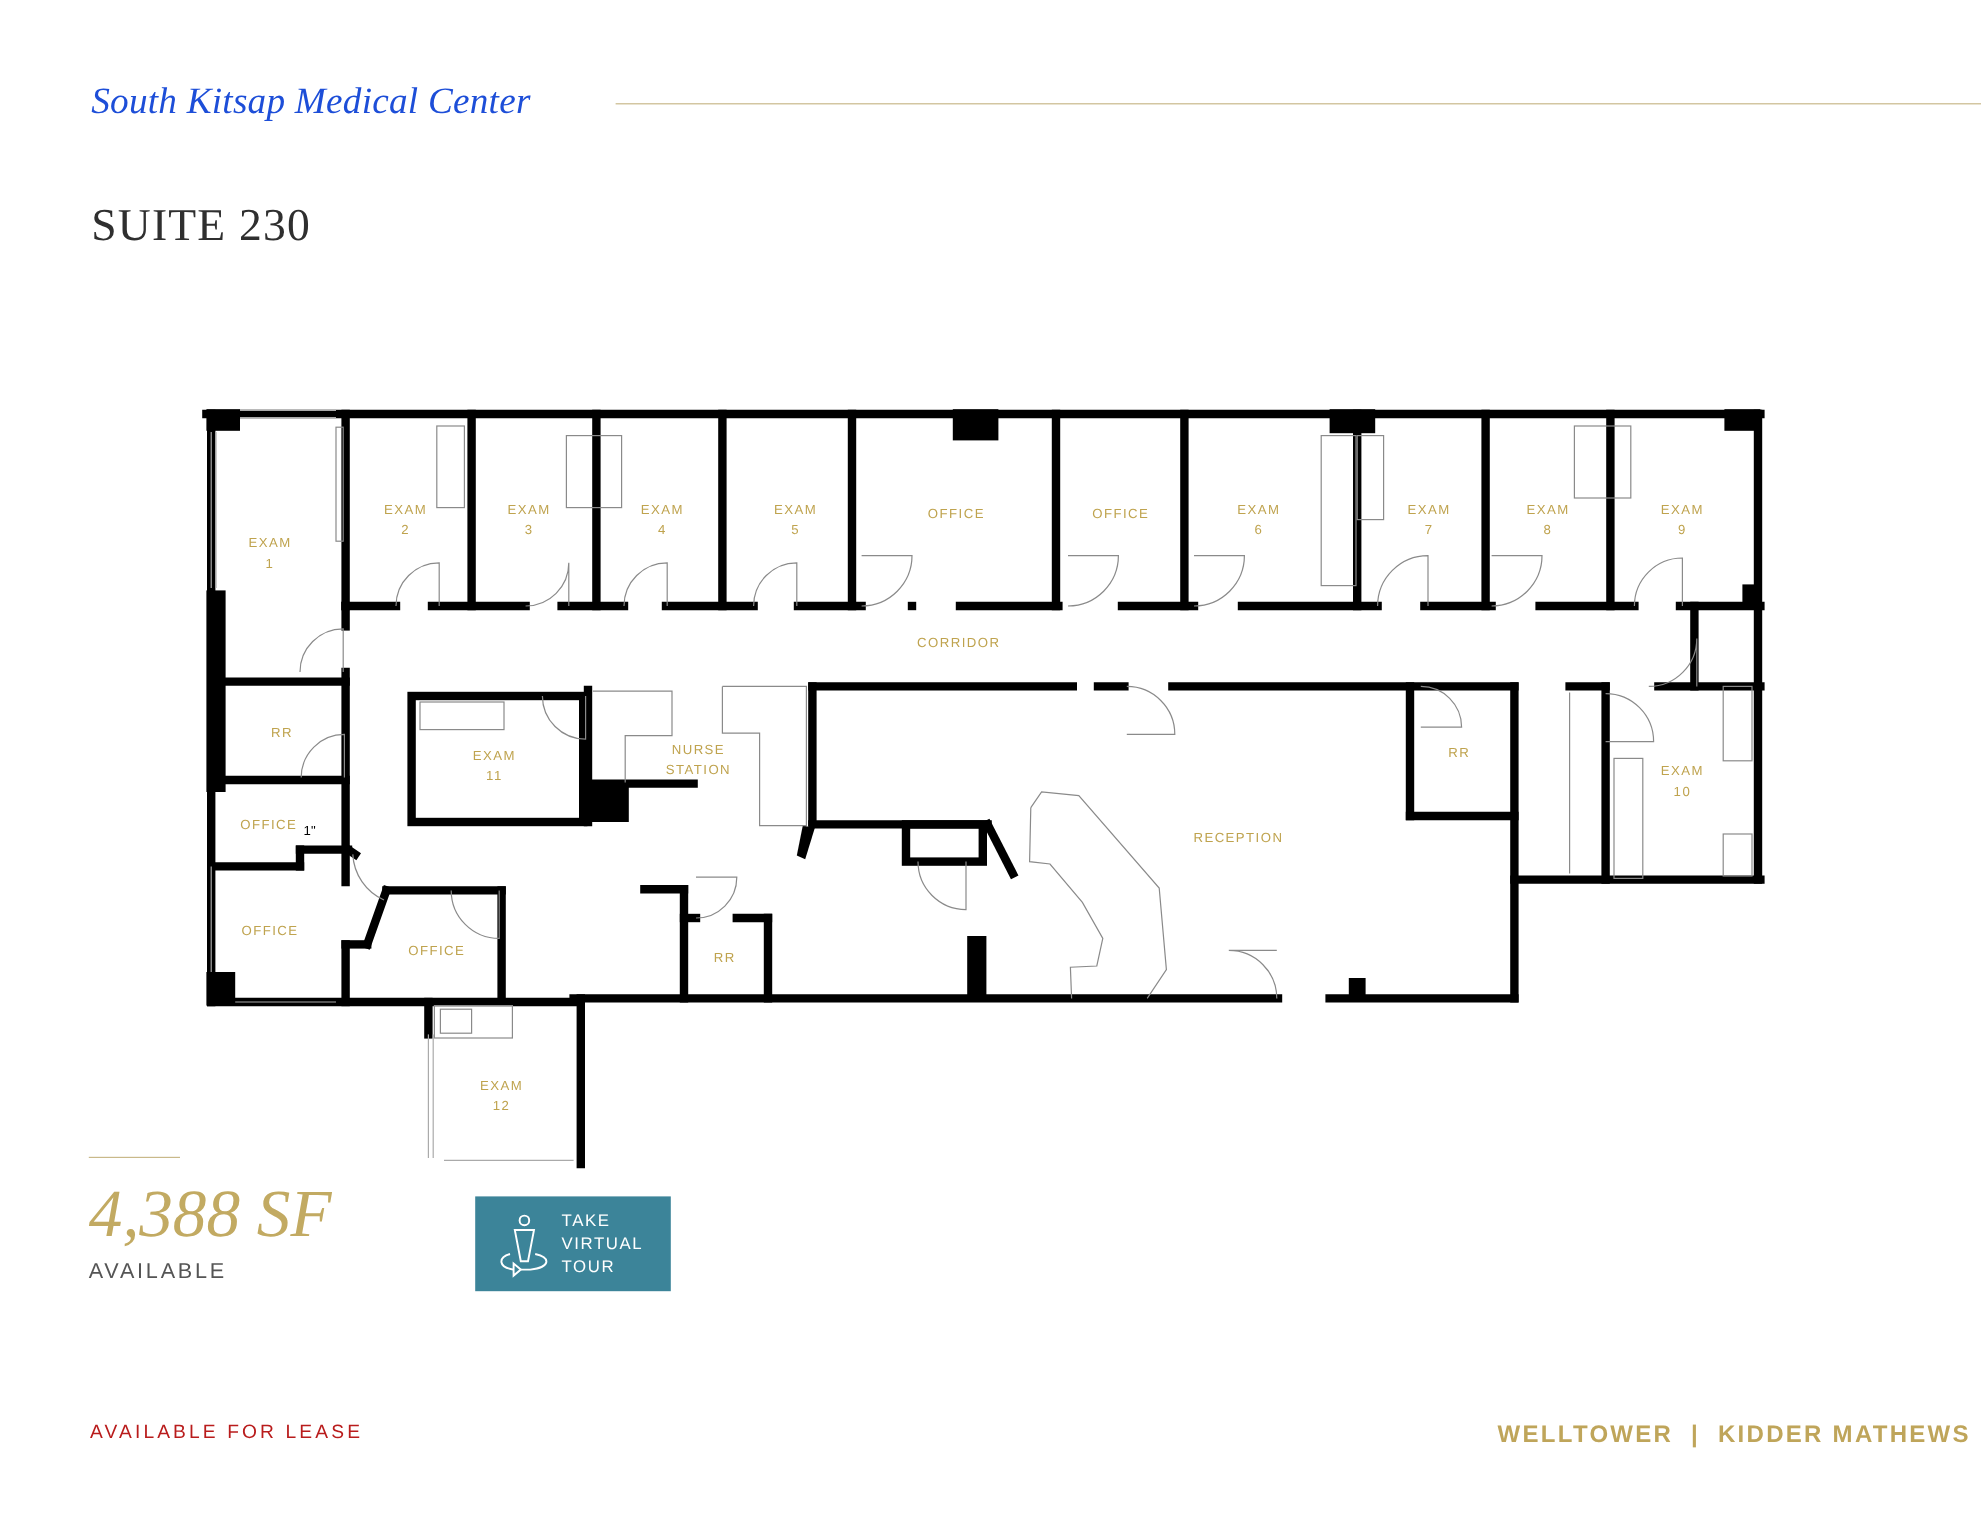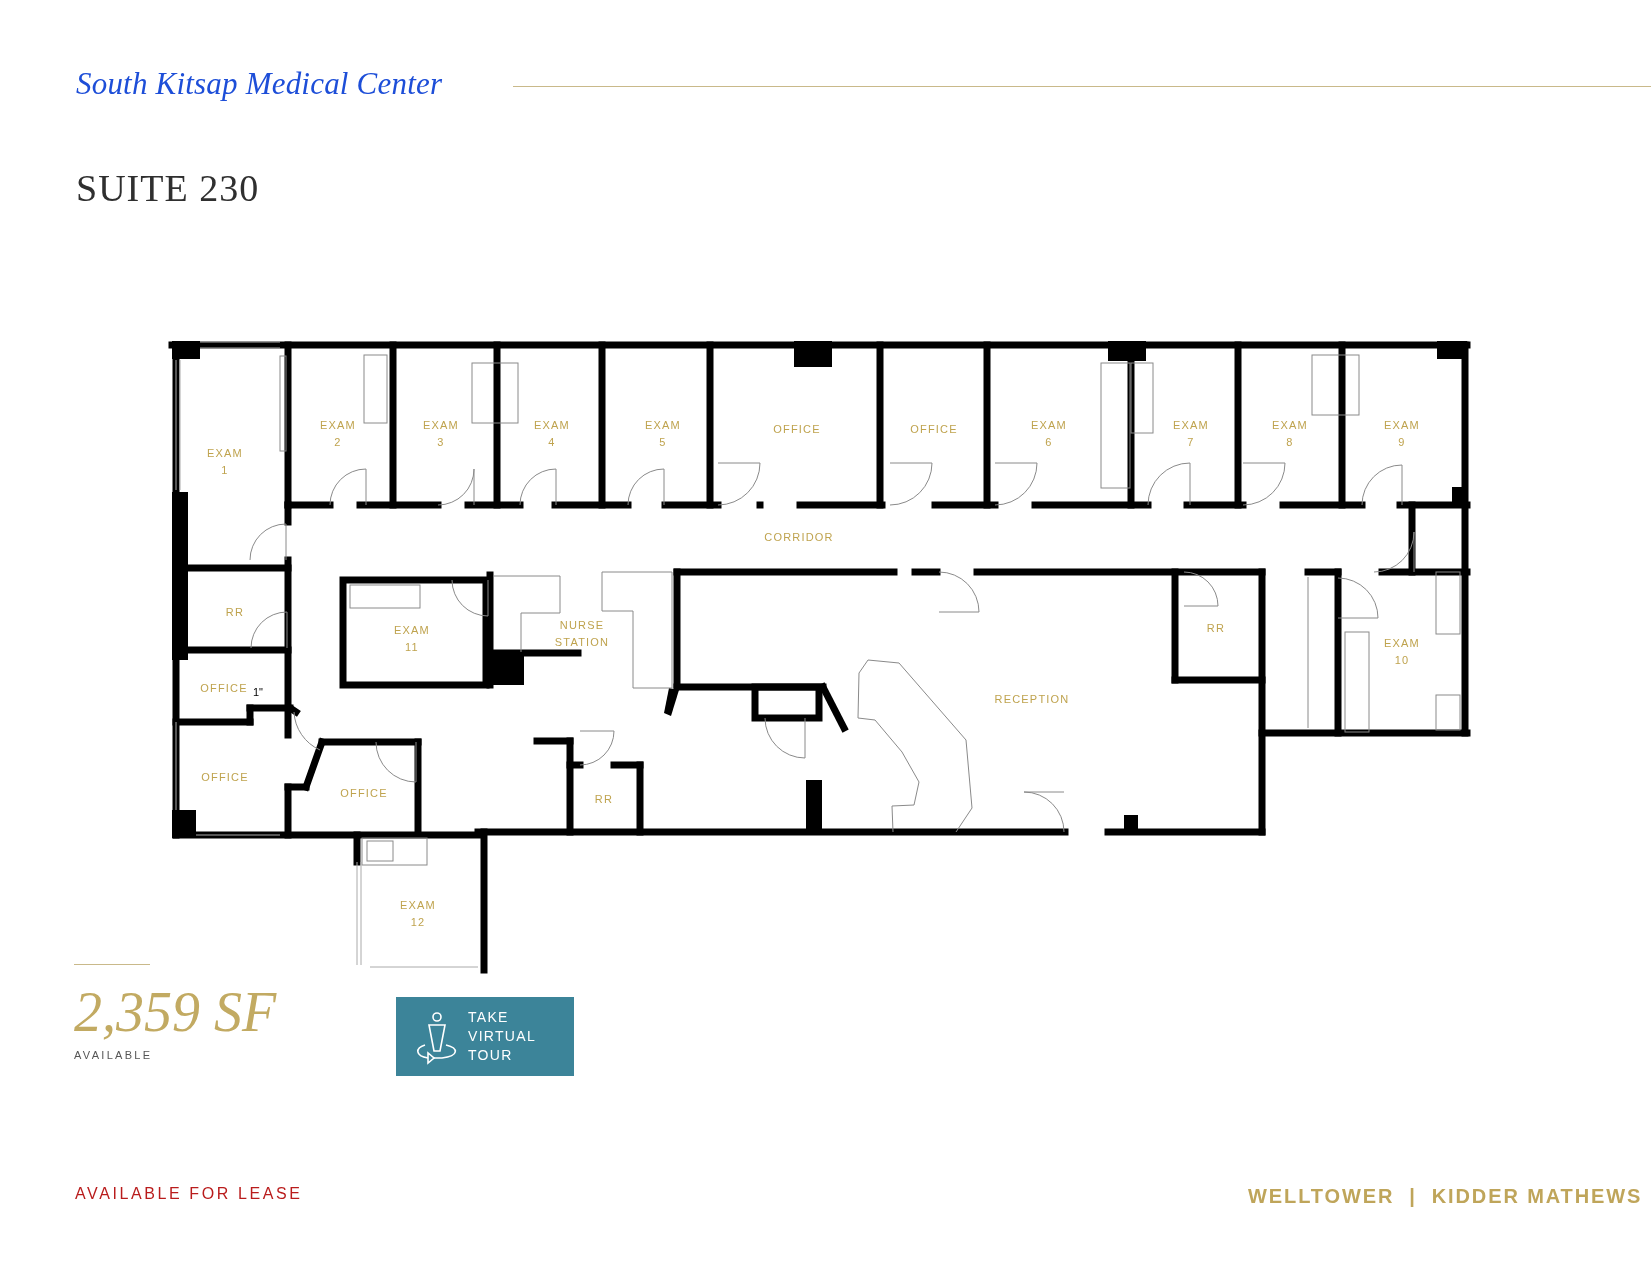--- a/index.html
+++ b/index.html
@@ -9,23 +9,23 @@
   .building-name { left: 76px; top: 66px; font-size: 31px; font-style: italic; color: #1d4ed8; letter-spacing: 0.2px; font-family: "Liberation Serif", "DejaVu Serif", serif; }
   .header-rule { left: 513px; top: 86px; width: 1138px; height: 1px; background: #c9b98a; }
   .suite-title { left: 76px; top: 166px; font-size: 38px; color: #2f2f2f; font-family: "Liberation Serif", "DejaVu Serif", serif; letter-spacing: 1px; }
 
   .plan { left: 0; top: 0; width: 1651px; height: 1275px; }
   .plan svg { position: absolute; left: 0; top: 0; }
   .room-label { position: absolute; color: #bfa34e; font-family: "Liberation Sans", "DejaVu Sans", sans-serif; font-size: 11px; letter-spacing: 1.2px; text-align: center; line-height: 17px; transform: translate(-50%, -50%); white-space: nowrap; }
 
   .sf-rule { left: 74px; top: 964px; width: 76px; height: 1px; background: #c9b98a; }
   .sf-value { left: 74px; top: 982px; font-size: 56px; font-style: italic; color: #c2aa62; font-family: "Liberation Serif", "DejaVu Serif", serif; line-height: 60px; }
-  .sf-caption { left: 74px; top: 1049px; font-size: 11px; letter-spacing: 2.3px; color: #555555; font-family: "Liberation Sans", "DejaVu Sans", sans-serif; }
-
-  .tour-btn { left: 396px; top: 997px; width: 178px; height: 79px; background: #3c8499; display: flex; align-items: center; cursor: pointer; }
+  .sf-caption { left: 74px; top: 1049px; font-size: 18px; letter-spacing: 2.3px; color: #555555; font-family: "Liberation Sans", "DejaVu Sans", sans-serif; }
+
+  .tour-btn { left: 396px; top: 997px; width: 163px; height: 79px; background: #3c8499; display: flex; align-items: center; cursor: pointer; }
   .tour-icon { width: 50px; height: 60px; margin-left: 16px; }
   .tour-label { color: #ffffff; font-family: "Liberation Sans", "DejaVu Sans", sans-serif; font-size: 14px; letter-spacing: 1.3px; line-height: 19px; margin-left: 6px; }
 
   .footer-left { left: 75px; top: 1185px; font-size: 16px; letter-spacing: 2.6px; color: #b91c1c; font-family: "Liberation Sans", "DejaVu Sans", sans-serif; }
   .footer-right { left: 1248px; top: 1185px; font-size: 20px; letter-spacing: 1.9px; color: #bfa55a; font-weight: bold; font-family: "Liberation Sans", "DejaVu Sans", sans-serif; }
 </style>
 </head>
 <body>
 
 <div class="abs building-name">South Kitsap Medical Center</div>
@@ -232,21 +232,21 @@
 10</span></div>
   <div class="room-label" style="left:1032px;top:699px"><span>RECEPTION</span></div>
   <div class="room-label" style="left:225px;top:777px"><span>OFFICE</span></div>
   <div class="room-label" style="left:364px;top:793px"><span>OFFICE</span></div>
   <div class="room-label" style="left:604px;top:799px"><span>RR</span></div>
   <div class="room-label" style="left:418px;top:914px"><span style="white-space:pre">EXAM
 12</span></div>
 </div>
 
 <div class="abs sf-rule"></div>
-<div class="abs sf-value">2,359 SF</div>
+<div class="abs sf-value">4,388 SF</div>
 <div class="abs sf-caption">AVAILABLE</div>
 
 <div class="abs tour-btn">
   <svg class="tour-icon" viewBox="0 0 50 60">
     <g fill="none" stroke="#ffffff" stroke-width="1.6">
       <circle cx="25" cy="10" r="4"></circle>
       <path d="M17 18 L33 18 L28 44 L22 44 Z"></path>
       <path d="M13 38 C3 41 3 49 16 51 M34 38 C47 41 47 49 30 51 L22 51"></path>
       <path d="M16 46 L16 56 L22 51 Z"></path>
     </g>

